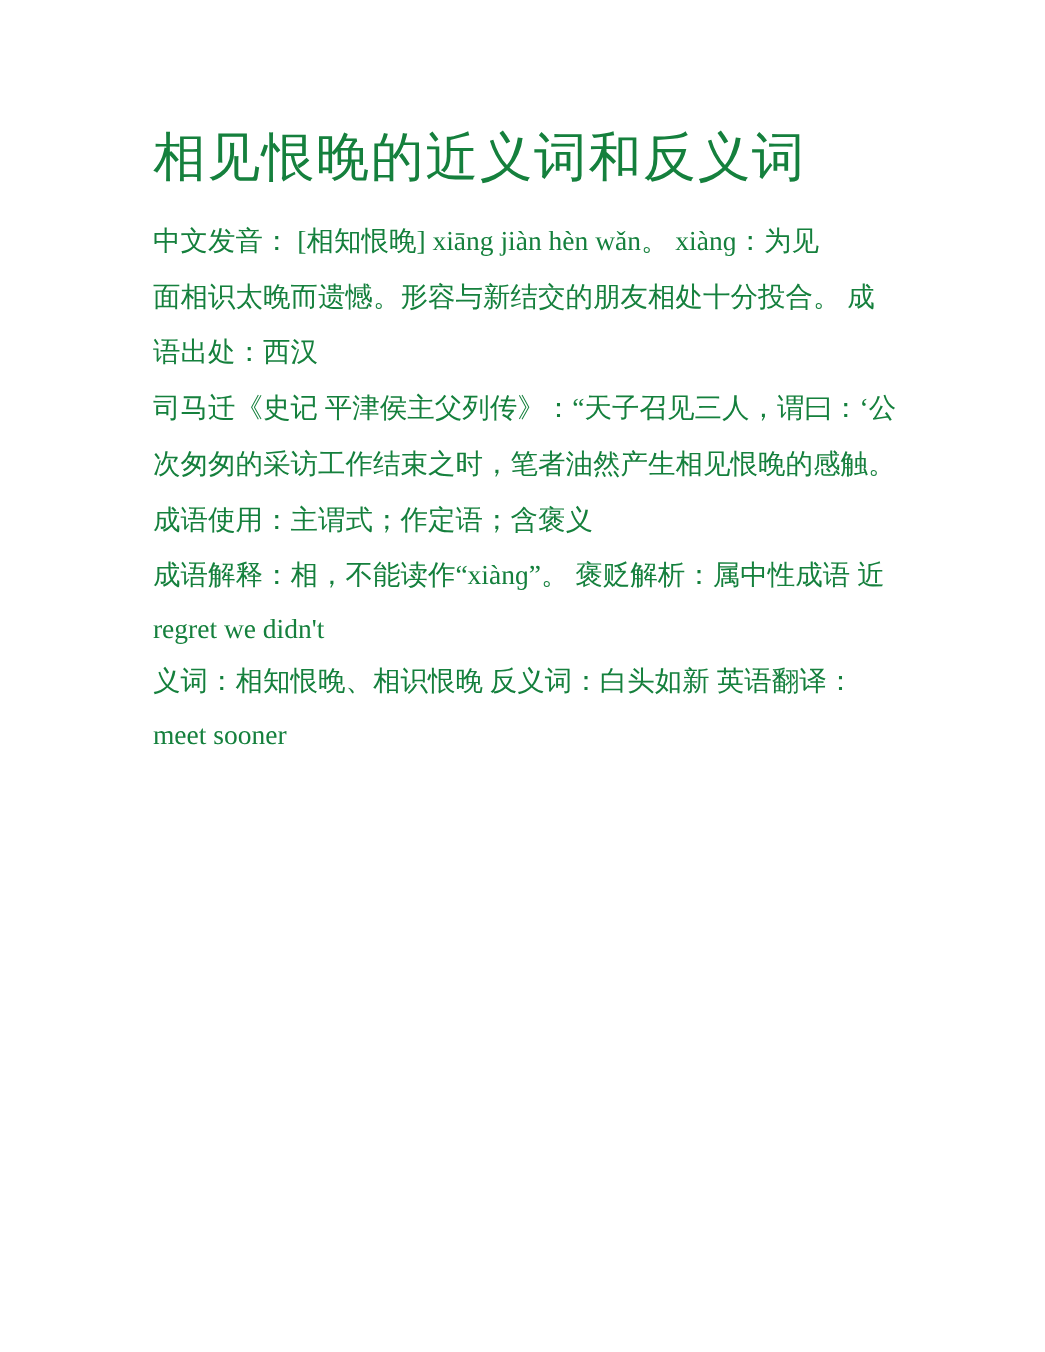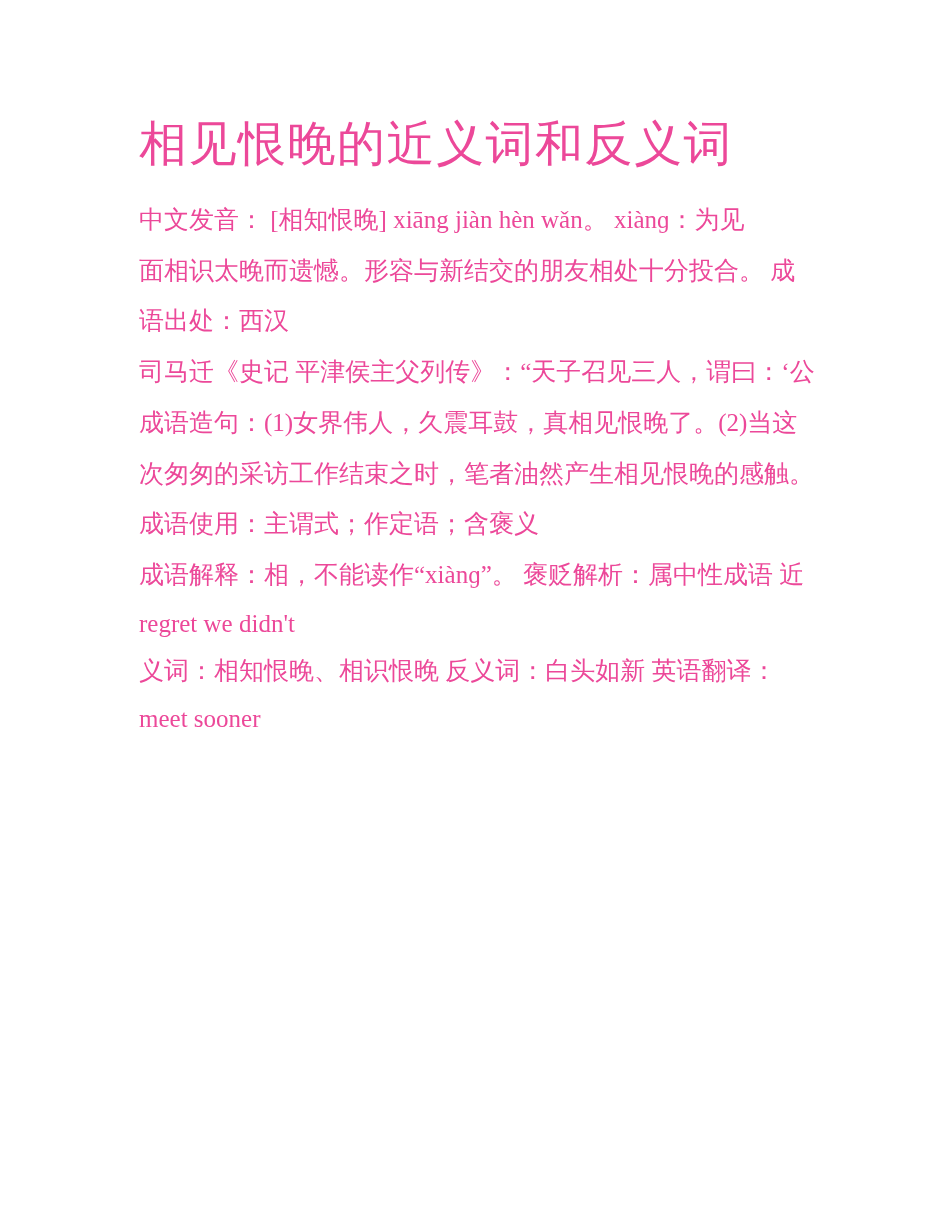--- a/index.html
+++ b/index.html
@@ -10,21 +10,21 @@
     width: 950px;
     height: 1229px;
     background: #ffffff;
   }
   .page {
     position: relative;
     width: 950px;
     height: 1229px;
     background: #ffffff;
     overflow: hidden;
-    color: #ec4899;
+    color: #15803d;
     font-family: "Liberation Serif", "DejaVu Serif", serif;
   }
   .content {
     position: absolute;
     left: 139px;
     top: 0;
     width: 760px;
   }
   .title {
     margin: 116px 0 0 0;
@@ -60,21 +60,20 @@
 
     <h1 class="title">相见恨晚的近义词和反义词</h1>
 
     <div class="body-text">
 
       <p class="line"><span>中文发音： </span><span class="pronounce-link">[相知恨晚]</span><span> xiāng jiàn hèn wǎn。 xiànɡ：为见</span></p>
 
       <p class="line">面相识太晚而遗憾。形容与新结交的朋友相处十分投合。 成</p>
       <p class="line">语出处：西汉</p>
       <p class="line">司马迁《史记 平津侯主父列传》：“天子召见三人，谓曰：‘公</p>
-      <p class="line">成语造句：(1)女界伟人，久震耳鼓，真相见恨晚了。(2)当这</p>
       <p class="line">次匆匆的采访工作结束之时，笔者油然产生相见恨晚的感触。</p>
       <p class="line">成语使用：主谓式；作定语；含褒义</p>
       <p class="line">成语解释：相，不能读作“xiànɡ”。 褒贬解析：属中性成语 近</p>
       <p class="line latin">regret we didn't</p>
       <p class="line">义词：相知恨晚、相识恨晚 反义词：白头如新 英语翻译：</p>
       <p class="line latin">meet sooner</p>
 
     </div>
   </div>
 </div>

